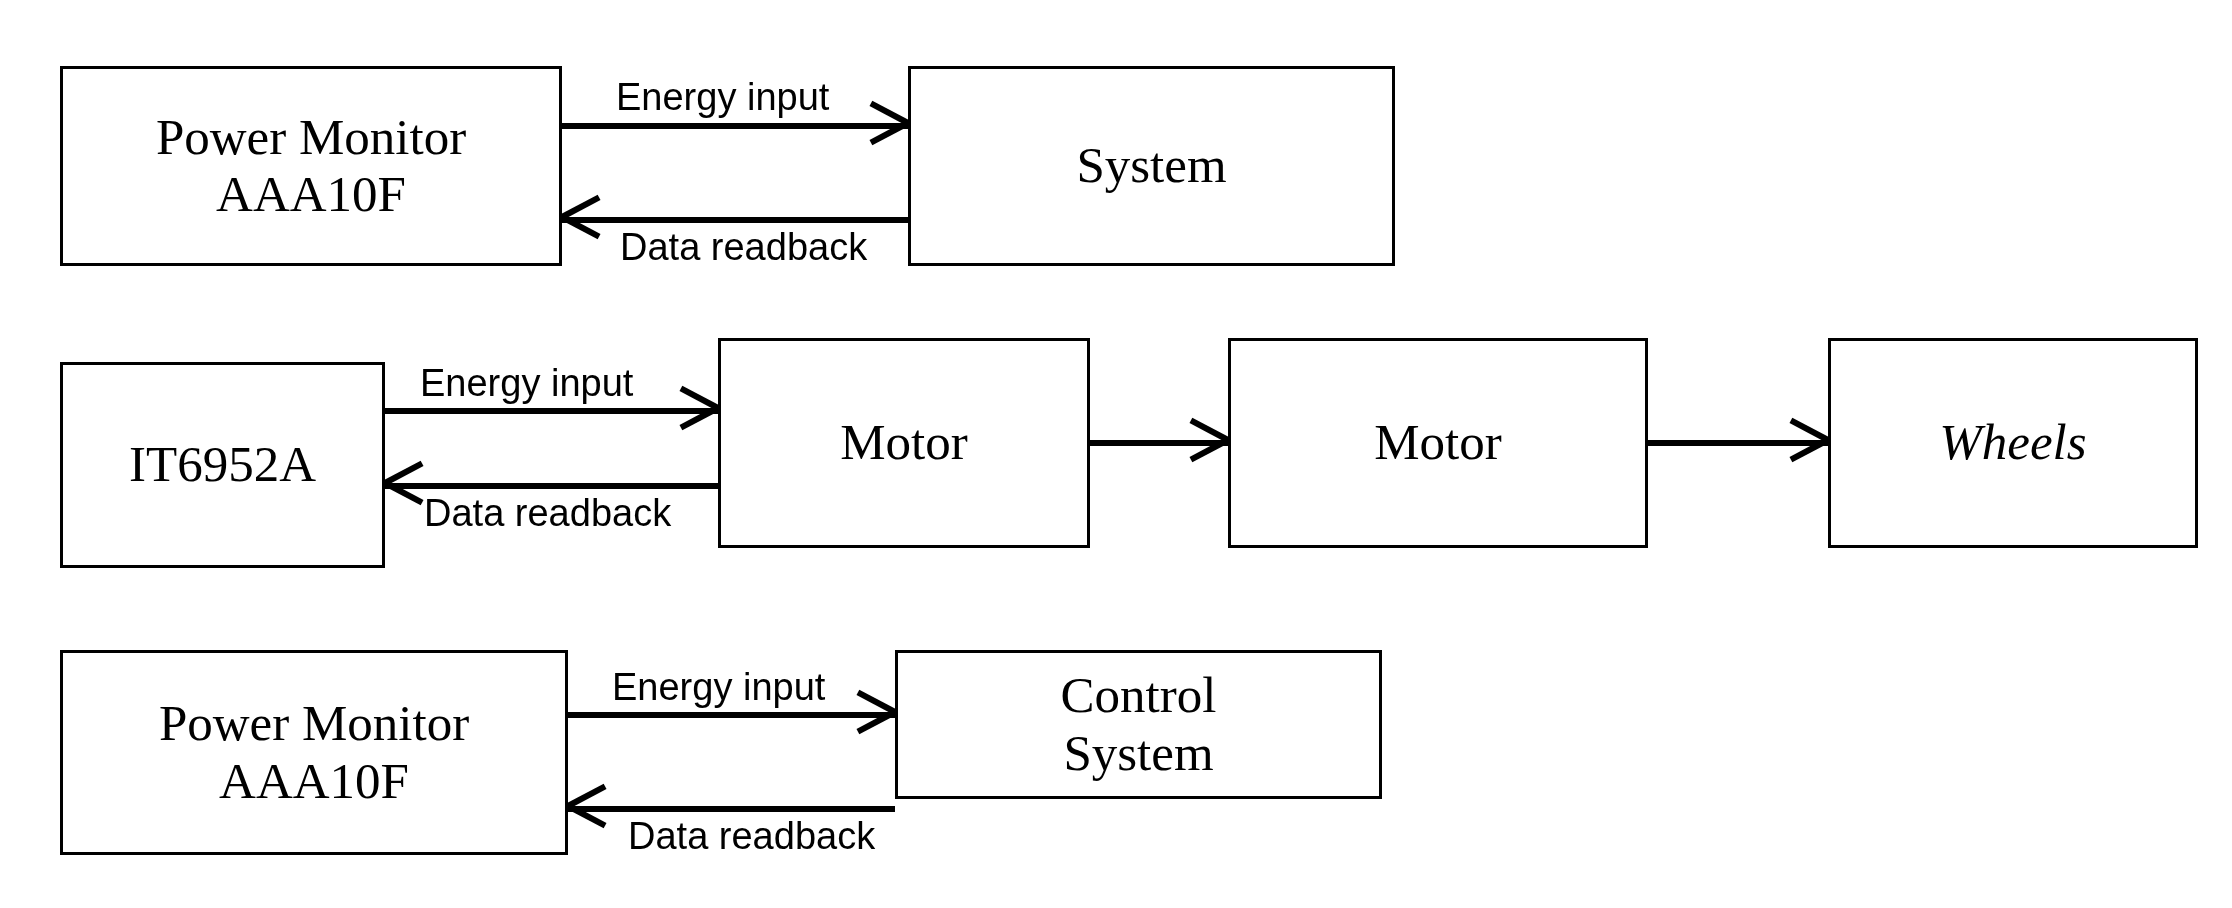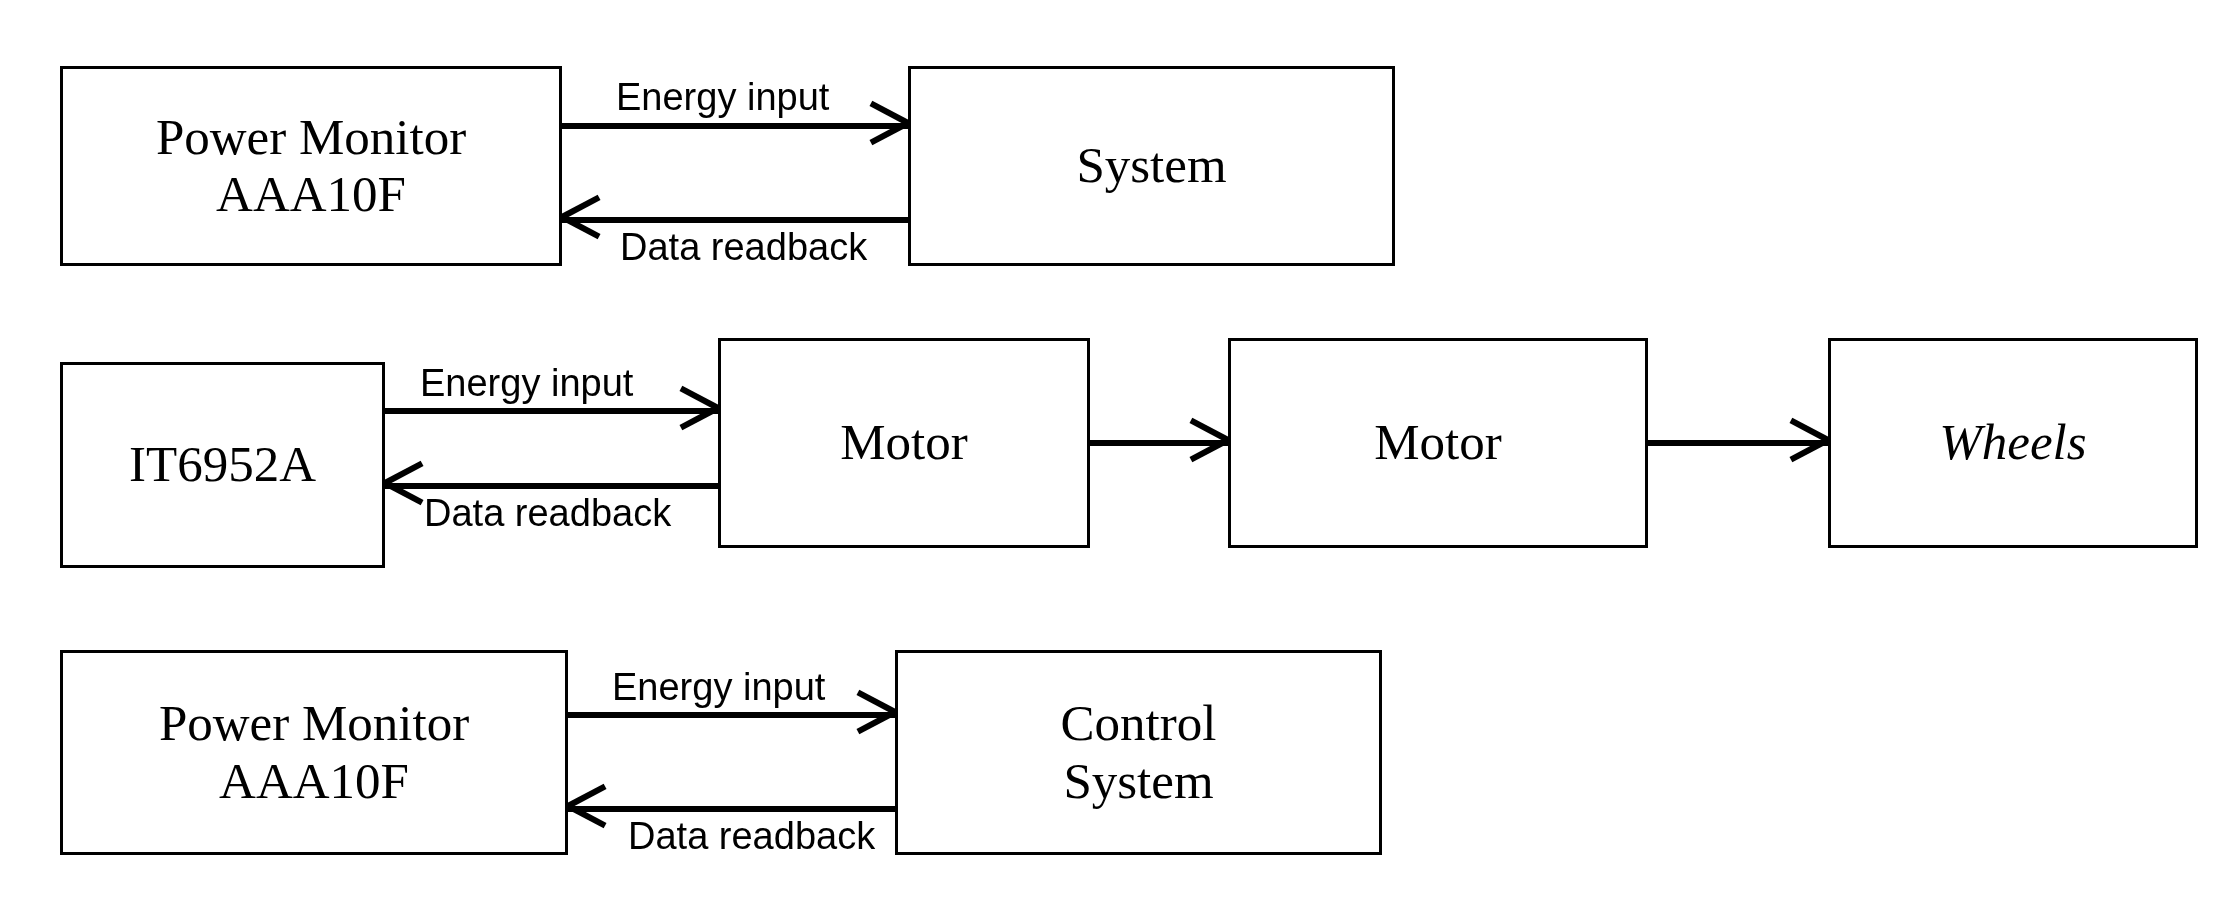--- a/index.html
+++ b/index.html
@@ -153,21 +153,21 @@
       <i class="a"></i>
         <i class="b"></i>
     </span>
   </div>
 
   <div class="block" style="left:60px; top:650px; width:508px; height:205px;">
     <span class="line">Power Monitor</span>
     <span class="line">AAA10F</span>
   </div>
 
-  <div class="block" style="left:895px; top:650px; width:487px; height:205px;">
+  <div class="block" style="left:895px; top:650px; width:487px; height:149px;">
     <span class="line">Control</span>
     <span class="line">System</span>
   </div>
 
   <div class="conn" style="left:568px; top:712px; width:327px;">
     <span class="shaft" style="width:327px;"></span>
     <span class="head right" style="left:327px; top:0;">
       <i class="a"></i>
         <i class="b"></i>
     </span>

